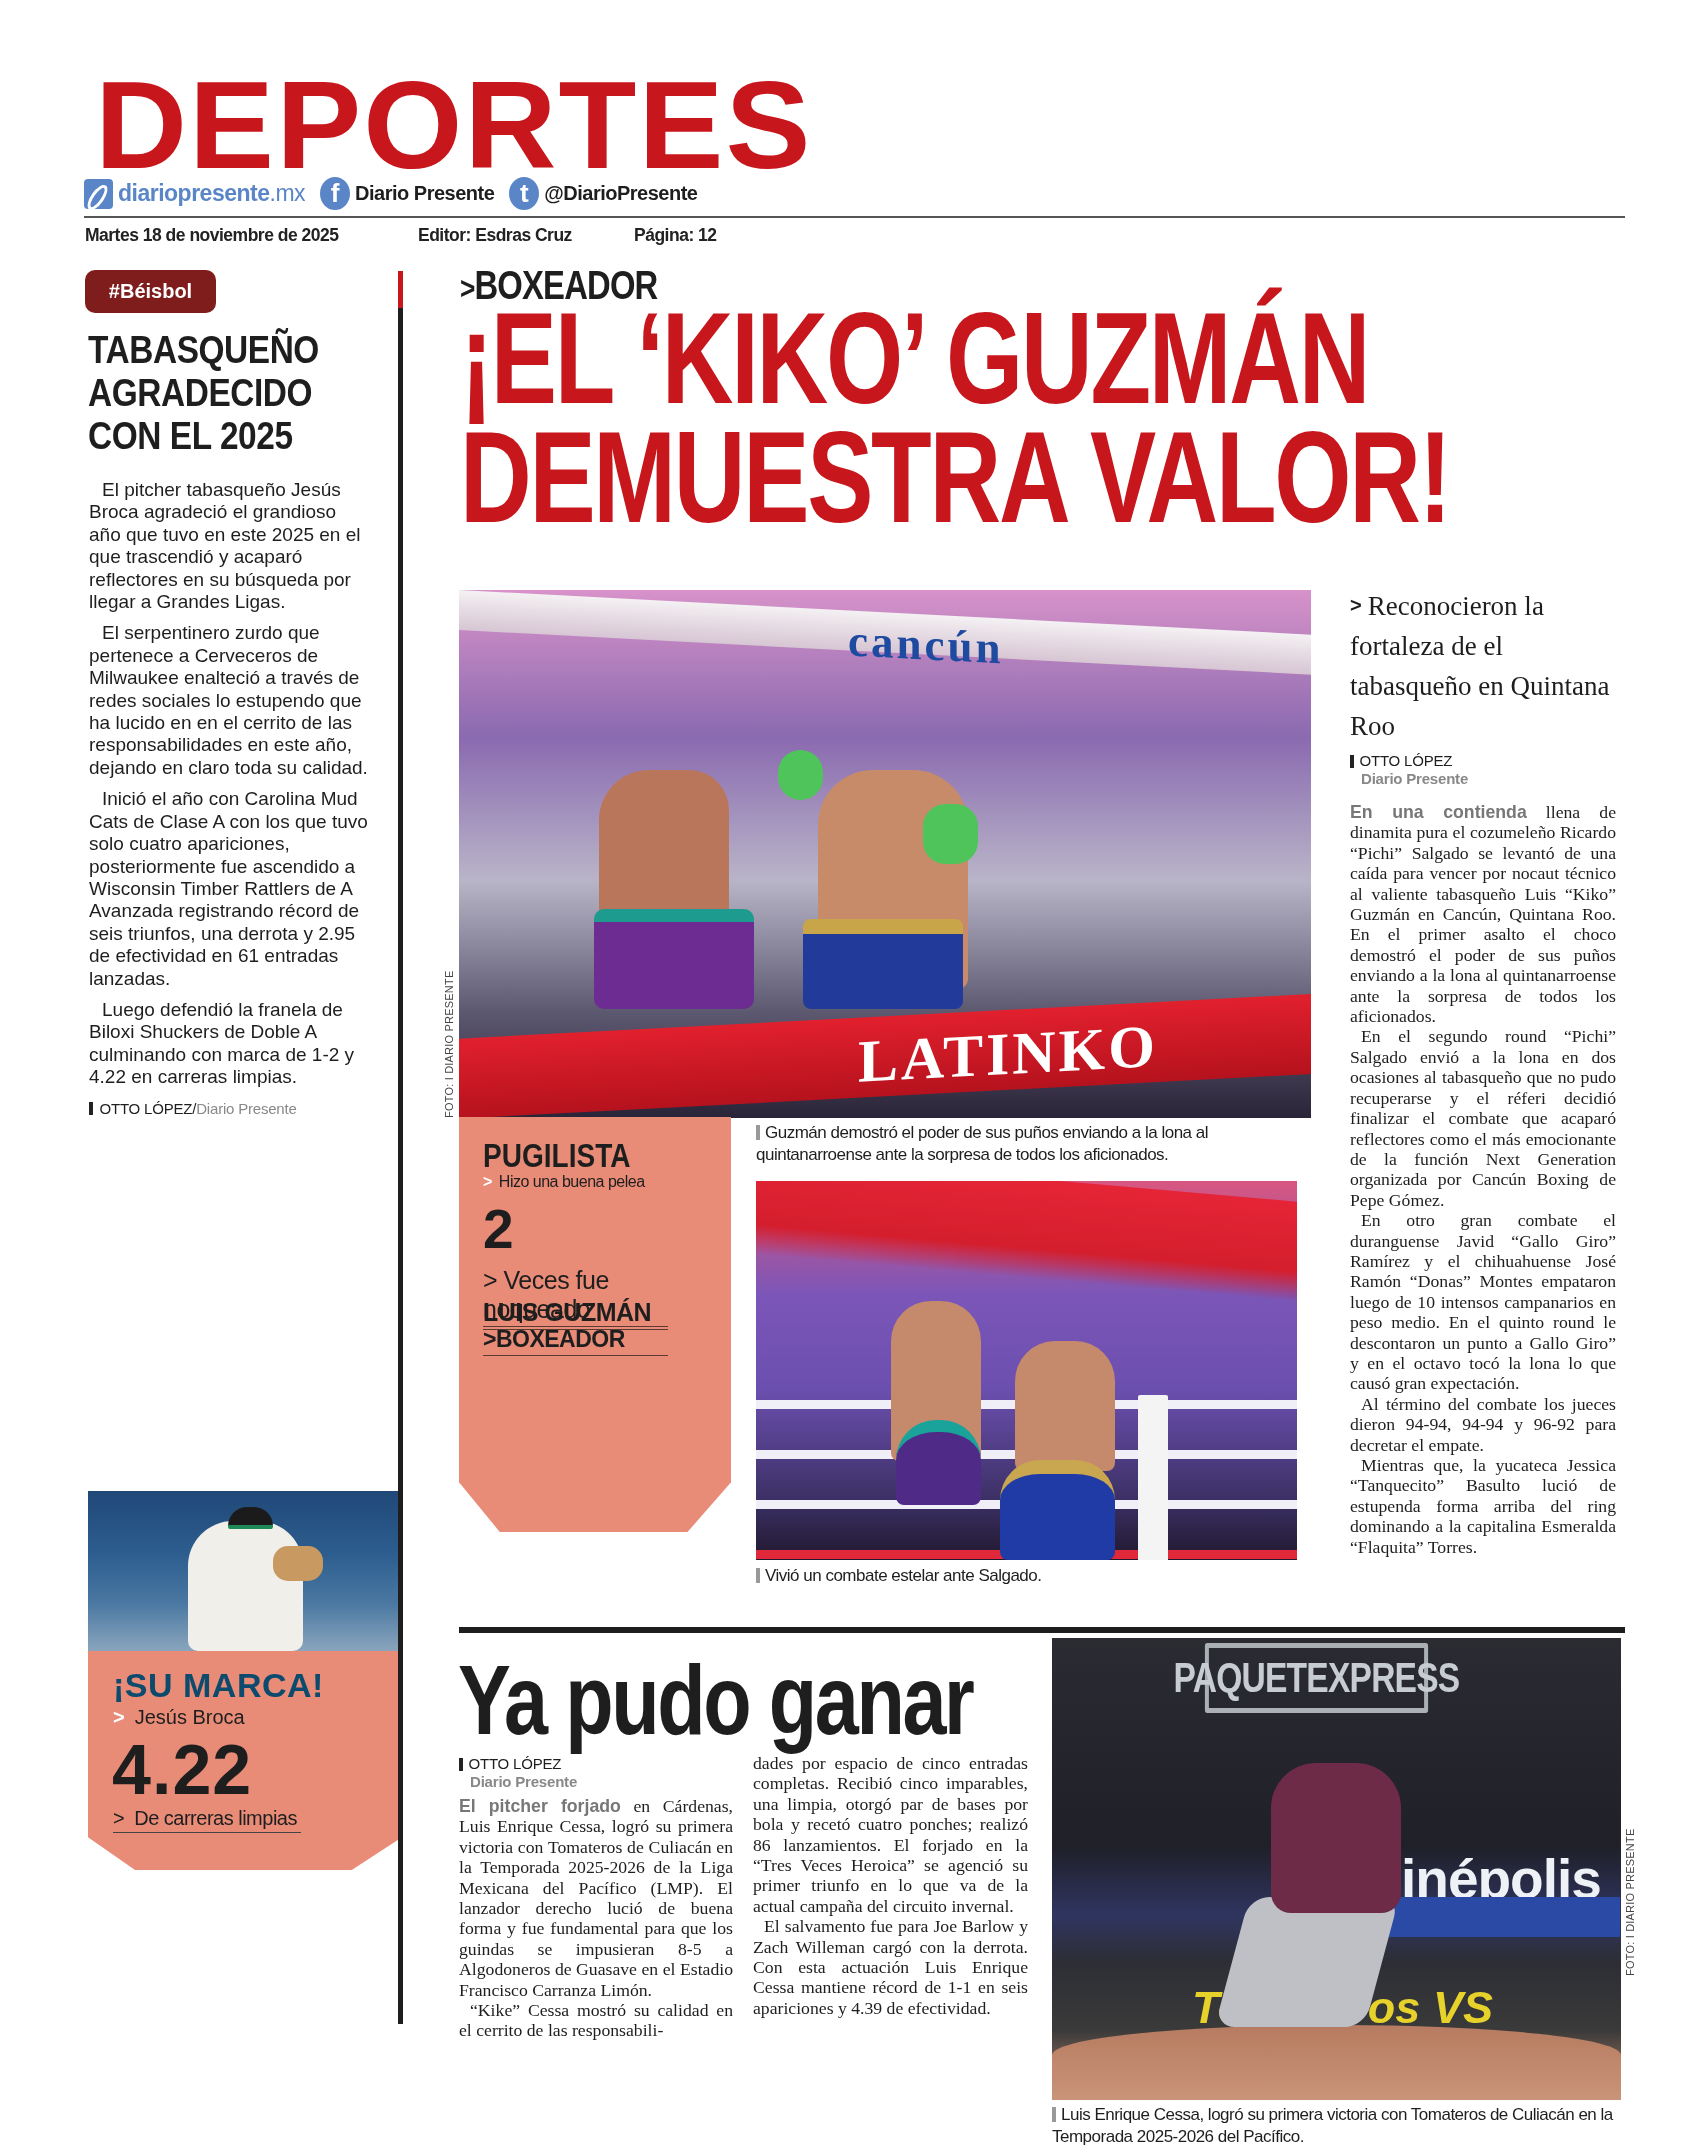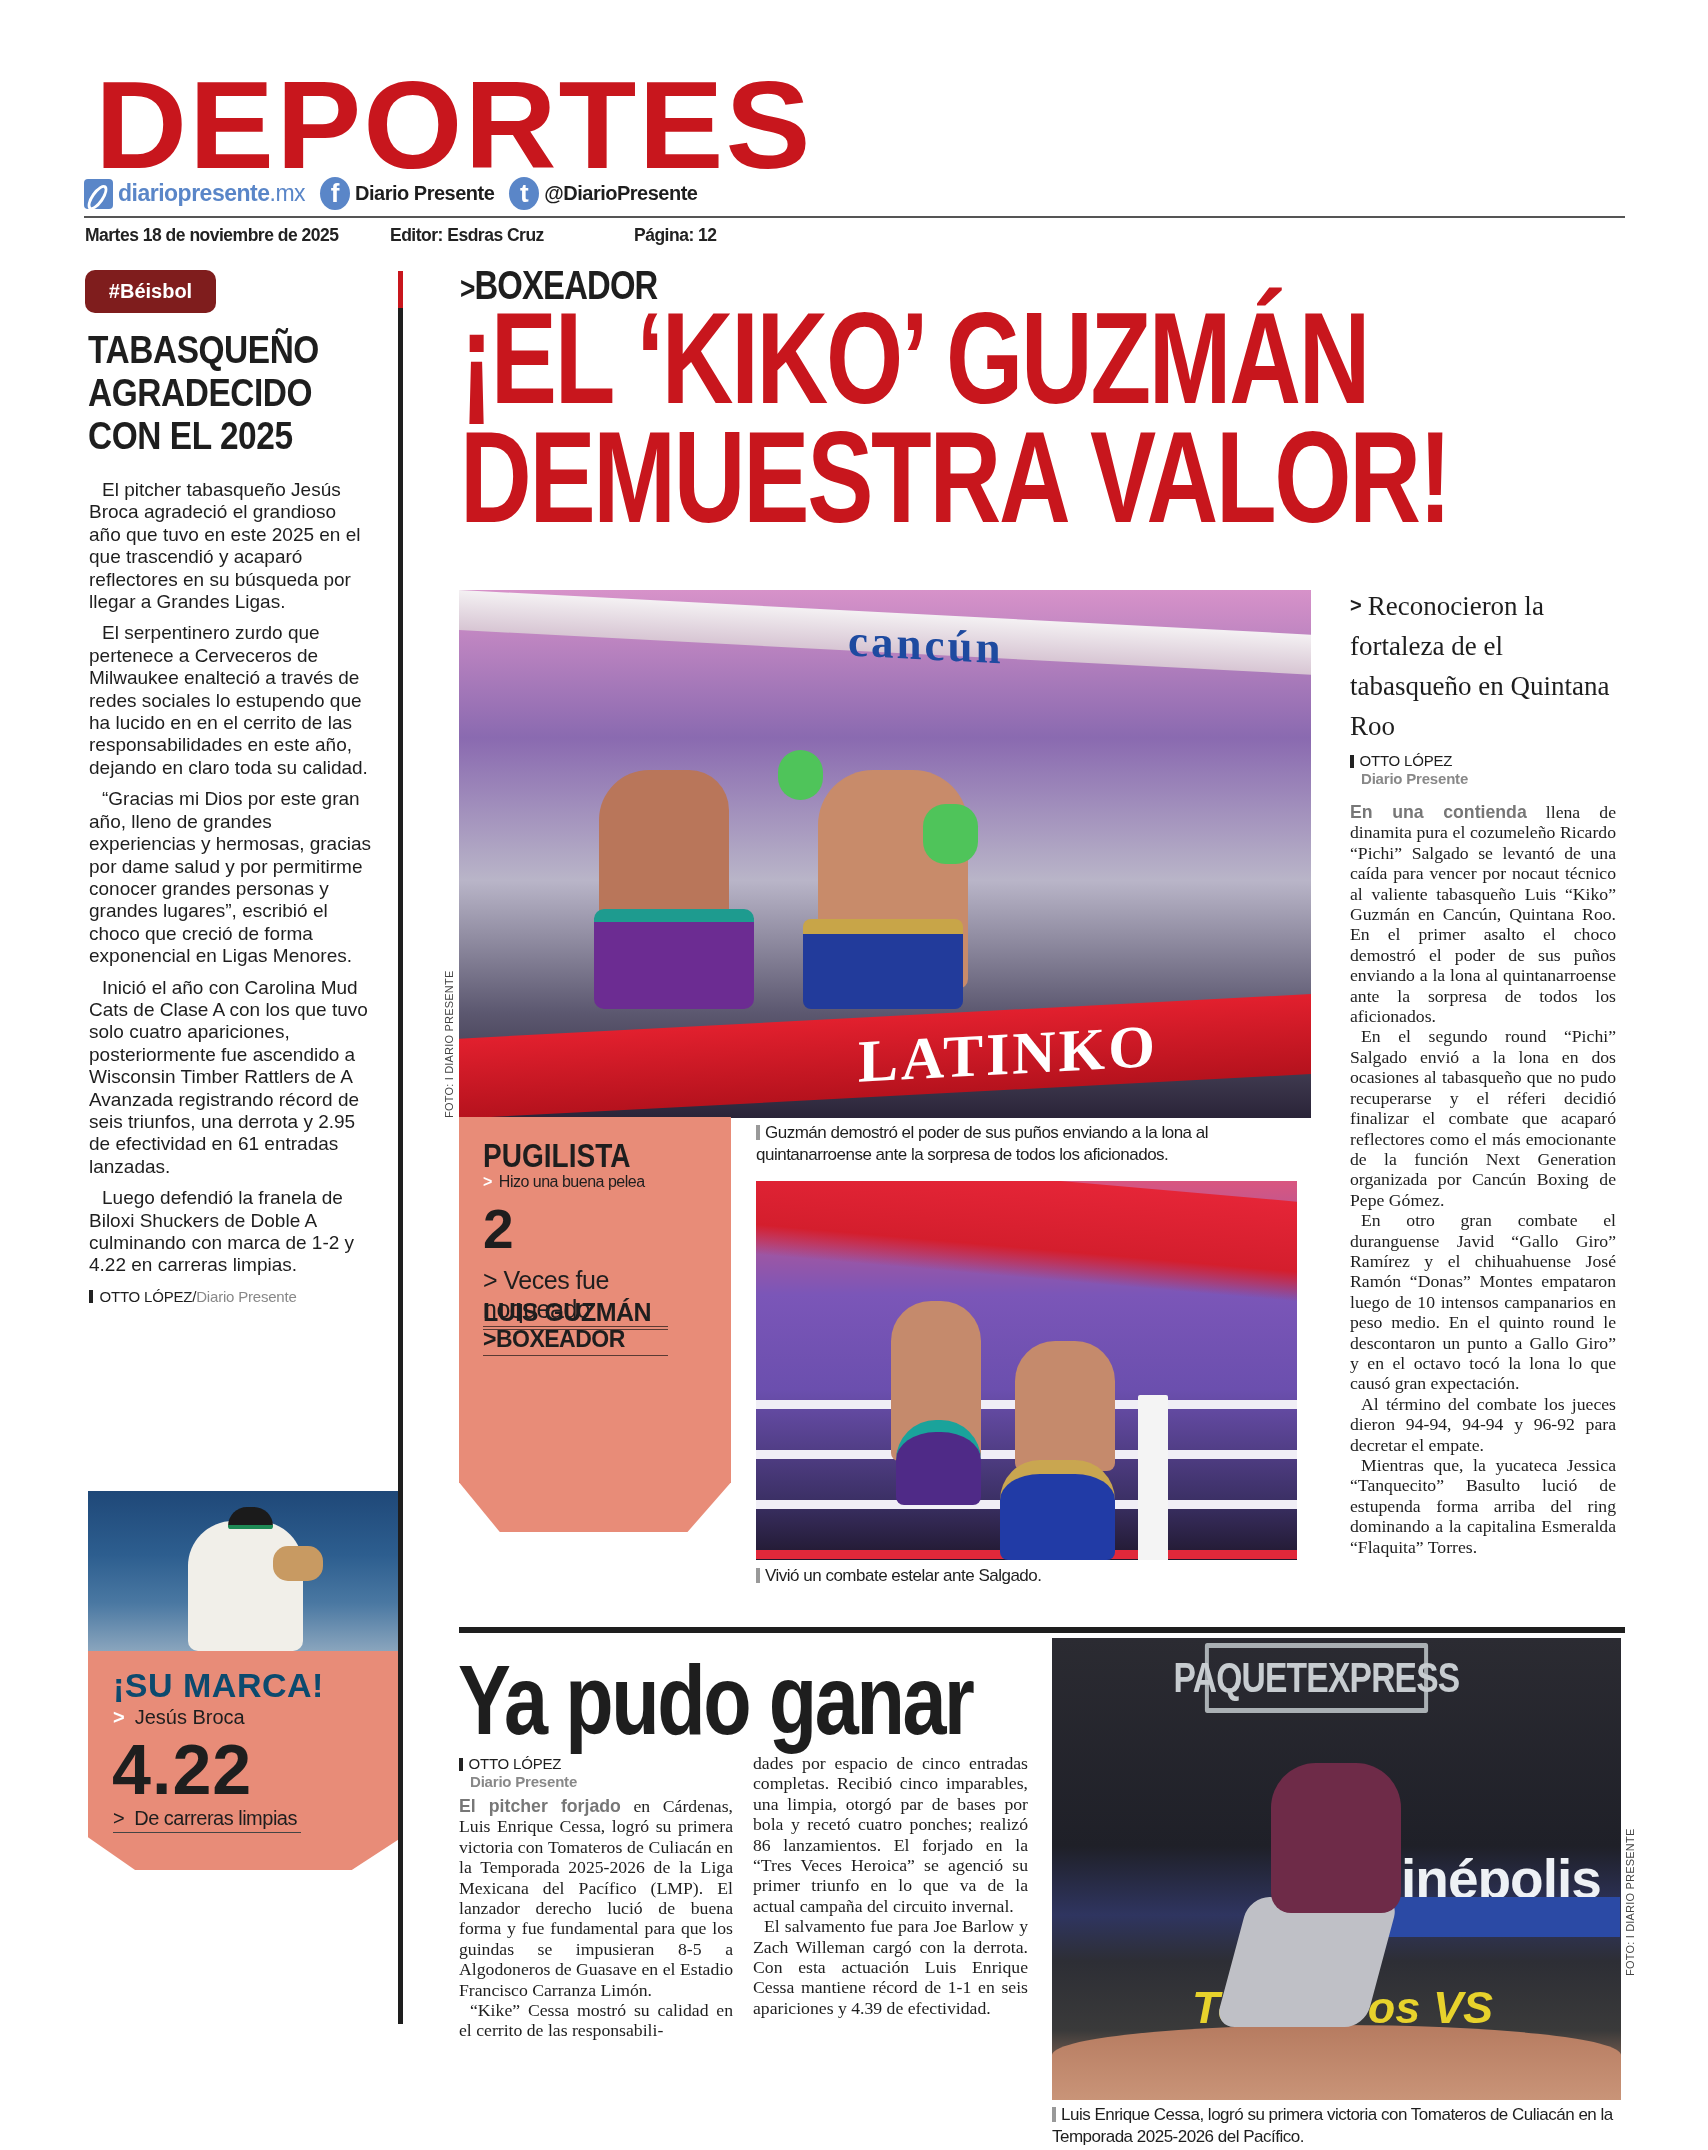--- a/index.html
+++ b/index.html
@@ -115,33 +115,32 @@
     <span class="social-label">Diario Presente</span>
   </div>
   <div class="social-item">
     <span class="tw-circle">t</span>
     <span class="social-label">@DiarioPresente</span>
   </div>
 </div>
 
 <div class="abs masthead-rule"></div>
 <div class="abs dateline" style="left:85px;">Martes 18 de noviembre de 2025</div>
-<div class="abs dateline" style="left:390px;">Editor: Esdras Cruz</div>
+<div class="abs dateline" style="left:418px;">Editor: Esdras Cruz</div>
 <div class="abs dateline" style="left:634px;">Página: 12</div>
 
 <div class="abs tag-pill">#Béisbol</div>
 <div class="abs left-headline">
   <div>TABASQUEÑO</div>
   <div>AGRADECIDO</div>
   <div>CON EL 2025</div>
 </div>
 <div class="abs left-body">
   <p>El pitcher tabasqueño Jesús Broca agradeció el grandioso año que tuvo en este 2025 en el que trascendió y acaparó reflectores en su búsqueda por llegar a Grandes Ligas.</p>
   <p>El serpentinero zurdo que pertenece a Cerveceros de Milwaukee enalteció a través de redes sociales lo estupendo que ha lucido en en el cerrito de las responsabilidades en este año, dejando en claro toda su calidad.</p>
-  <p>“Gracias mi Dios por este gran año, lleno de grandes experiencias y hermosas, gracias por dame salud y por permitirme conocer grandes personas y grandes lugares”, escribió el choco que creció de forma exponencial en Ligas Menores.</p>
   <p>Inició el año con Carolina Mud Cats de Clase A con los que tuvo solo cuatro apariciones, posteriormente fue ascendido a Wisconsin Timber Rattlers de A Avanzada registrando récord de seis triunfos, una derrota y 2.95 de efectividad en 61 entradas lanzadas.</p>
   <p>Luego defendió la franela de Biloxi Shuckers de Doble A culminando con marca de 1-2 y 4.22 en carreras limpias.</p>
   <div class="byline-inline"><span class="bar"></span><span>OTTO LÓPEZ/</span><span class="pub">Diario Presente</span></div>
 </div>
 
 <div class="abs photo-pitcher">
   <div class="figure-body"></div>
   <div class="figure-cap"></div>
   <div class="figure-glove"></div>
 </div>

